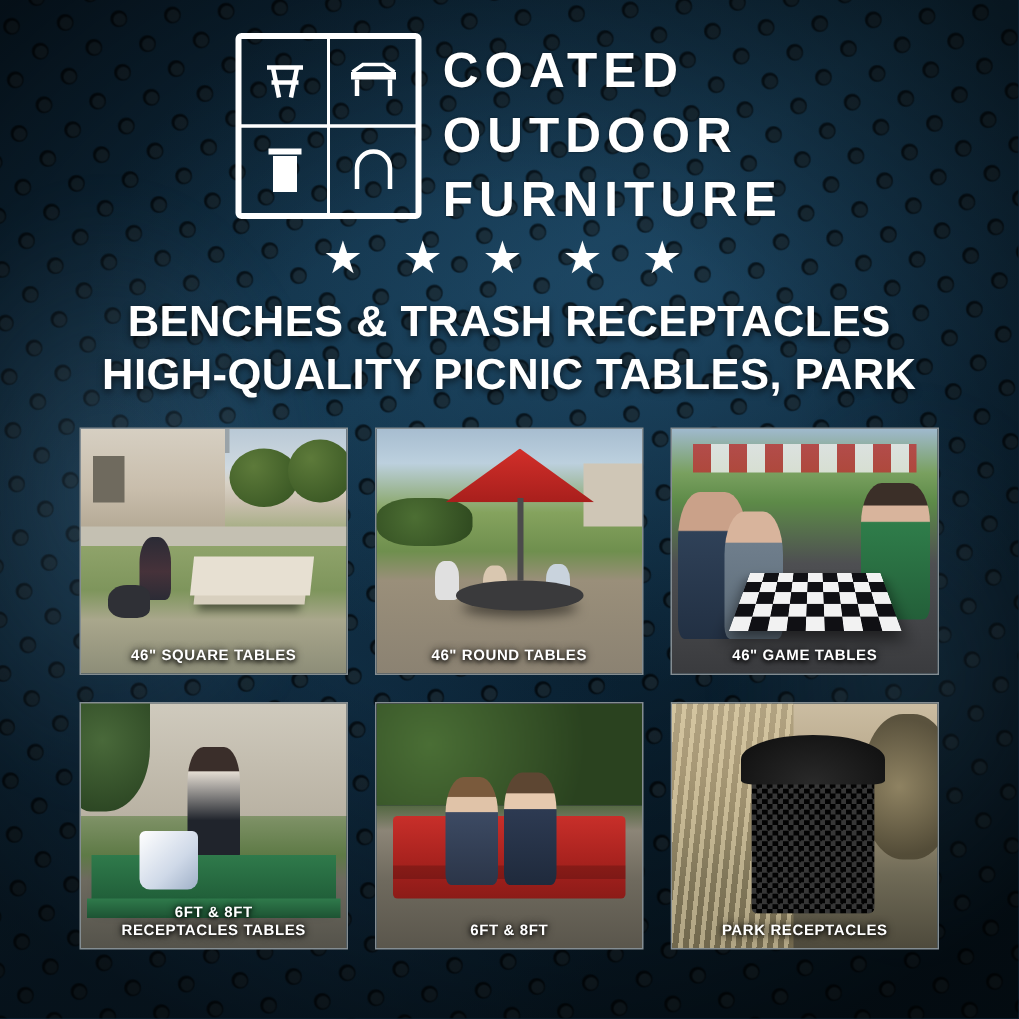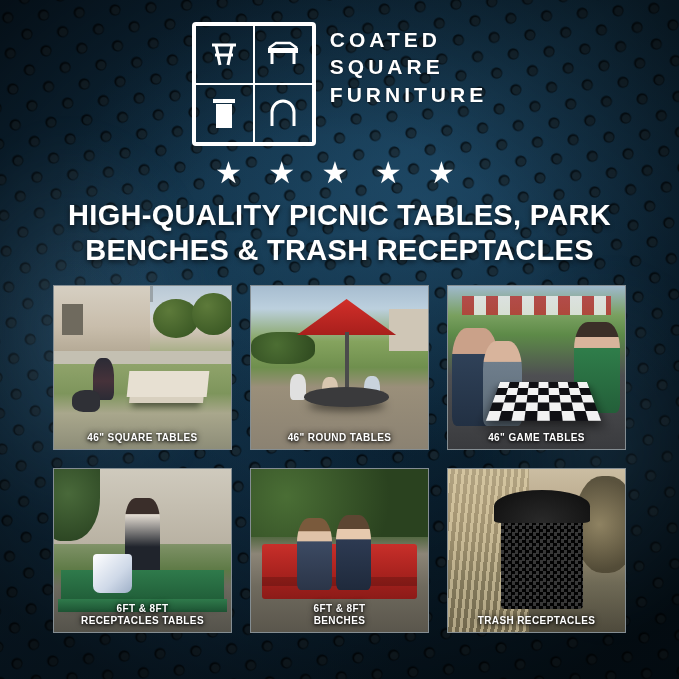--- a/index.html
+++ b/index.html
@@ -97,21 +97,21 @@
     justify-content: center;
   }
   .logo-cell svg { display: block; }
   .logo-text {
     padding-top: 4px;
   }
   .logo-line {
     color: #ffffff;
     font-weight: 700;
     letter-spacing: 4px;
-    font-size: 21px;
+    font-size: 33px;
     line-height: 1.30;
     text-shadow: 0 0 2px rgba(0,0,0,0.5);
   }
 
   
   .stars {
     position: absolute;
     top: 158px;
     left: 0; right: 0;
     text-align: center;
@@ -403,30 +403,30 @@
           </svg>
         </div>
         <div class="logo-cell">
           <svg width="38" height="36" viewBox="0 0 38 36" aria-hidden="true">
             <path d="M8 30 V16 A11 11 0 0 1 30 16 V30" stroke="#fff" stroke-width="3" fill="none"></path>
           </svg>
         </div>
       </div>
       <div class="logo-text">
         <div class="logo-line">COATED</div>
-        <div class="logo-line">SQUARE</div>
+        <div class="logo-line">OUTDOOR</div>
         <div class="logo-line">FURNITURE</div>
       </div>
     </div>
 
     <div class="stars">★ ★ ★ ★ ★</div>
 
     <div class="headline">
+      <div>BENCHES &amp; TRASH RECEPTACLES</div>
       <div>HIGH-QUALITY PICNIC TABLES, PARK</div>
-      <div>BENCHES &amp; TRASH RECEPTACLES</div>
     </div>
 
     <div class="tiles">
 
       <div class="tile">
         <div class="photo ph-sq">
           <div class="roof"></div>
           <div class="bldg"></div>
           <div class="walk"></div>
           <div class="tree" style="left:56%;top:8%;width:26%;height:24%;"></div>
@@ -486,31 +486,30 @@
 
       <div class="tile">
         <div class="photo ph-bench">
           <div class="shrub"></div>
           <div class="bench"></div>
           <div class="kid1"></div>
           <div class="kid2"></div>
         </div>
         <div class="caption">
           <span class="cap-l">6FT &amp; 8FT</span>
-          <span class="cap-l">BENCHES</span>
         </div>
       </div>
 
       <div class="tile">
         <div class="photo ph-trash">
           <div class="grass"></div>
           <div class="bushR"></div>
           <div class="can"></div>
           <div class="lid"></div>
         </div>
         <div class="caption">
-          <span class="cap-l">TRASH RECEPTACLES</span>
+          <span class="cap-l">PARK RECEPTACLES</span>
         </div>
       </div>
 
     </div>
   </div>
 </div>
 
 </body></html>

